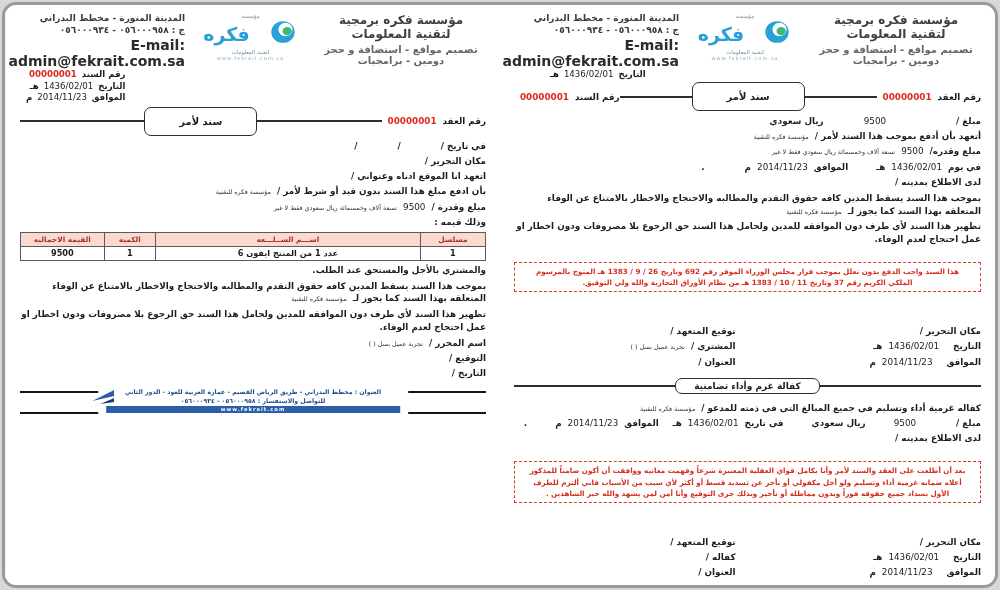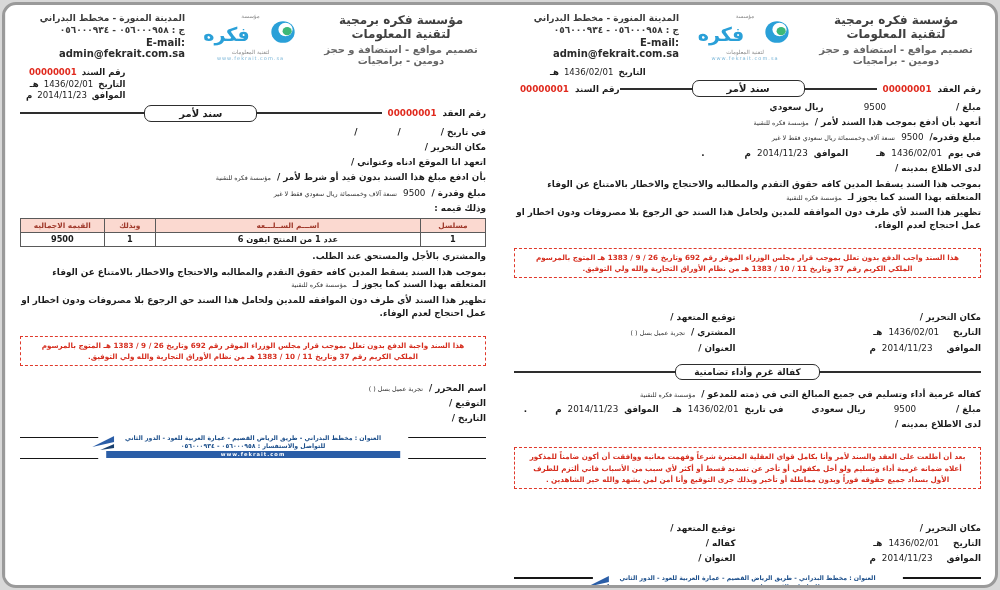--- a/index.html
+++ b/index.html
@@ -16,33 +16,33 @@
   .brand-tagline{font-size:10px;color:#666;margin-top:2px;font-weight:bold;}
   .logo-col{width:120px;text-align:center;}
   .logo-row{display:flex;align-items:center;justify-content:center;gap:18px;}
   .logo-top{font-size:5.5px;color:#888;}
   .logo-word{font-size:19px;font-weight:bold;color:#2aa0d8;line-height:1;}
   .logo-sub{font-size:5.5px;color:#8a8a8a;}
   .logo-url{font-size:5px;color:#7ab6d8;letter-spacing:1px;}
   .contact-col{width:165px;text-align:right;}
   .contact-city{font-size:9px;font-weight:bold;color:#3a3a3a;}
   .contact-phone{font-size:9px;font-weight:bold;color:#3a3a3a;margin-top:2px;}
-  .contact-email{font-size:10px;font-weight:bold;color:#2b2b2b;margin-top:2px;}
+  .contact-email{font-size:14px;font-weight:bold;color:#2b2b2b;margin-top:2px;}
 
   
   .meta-left{width:fit-content;margin-left:0;margin-right:auto;padding-left:6px;}
   .meta-row{display:flex;gap:5px;font-size:8.6px;font-weight:bold;line-height:1.35;}
   .num-red{color:#e02a1e;font-weight:bold;}
 
   
   .title-row{display:flex;align-items:center;margin:3px 0 4px 0;}
   .t-label{font-size:8.8px;font-weight:bold;white-space:nowrap;}
   .t-num{font-size:8.8px;margin:0 6px;}
   .hline{flex:1;height:2px;background:#2e2e2e;min-width:8px;}
-  .tbox{border:1.6px solid #2e2e2e;border-radius:7px;background:#fff;padding:2px 34px;font-size:10px;font-weight:bold;white-space:nowrap;}
+  .tbox{border:1.6px solid #2e2e2e;border-radius:7px;background:#fff;padding:8px 34px;font-size:10px;font-weight:bold;white-space:nowrap;}
 
   
   .line{font-size:8.8px;font-weight:bold;line-height:1.5;margin:2px 0;display:flex;align-items:baseline;flex-wrap:nowrap;white-space:nowrap;}
   .val{font-weight:normal;}
   .sp70{margin-right:70px;}
   .sp40{margin-right:40px;}
   .sp28{margin-right:28px;}
   .sp14{margin-right:14px;}
   .sp6{margin-right:6px;}
   .small-note{font-size:6.4px;font-weight:normal;color:#333;margin-right:6px;}
@@ -158,39 +158,38 @@
       <colgroup>
             <col style="width:14%">
             <col style="width:57%">
             <col style="width:11%">
             <col style="width:18%">
           </colgroup>
       <thead>
             <tr>
         <th>مسلسل</th>
         <th>اســـم الســلـــعه</th>
-        <th>وبذلك</th>
+        <th>الكميه</th>
         <th>القيمه الاجماليه</th>
       </tr>
           </thead>
       <tbody>
             <tr>
         <td>1</td>
         <td>عدد 1 من المنتج ايفون 6</td>
         <td>1</td>
         <td>9500</td>
       </tr>
           </tbody>
     </table>
 
     <div class="para">والمشتري بالأجل والمستحق عند الطلب.</div>
     <div class="para"><span>بموجب هذا السند يسقط المدين كافه حقوق التقدم والمطالبه والاحتجاج والاخطار بالامتناع عن الوفاء المتعلقه بهذا السند كما يجوز لـ</span><span class="small-note">مؤسسة فكره للتقنية</span></div>
     <div class="para">تظهير هذا السند لأي طرف دون الموافقه للمدين ولحامل هذا السند حق الرجوع بلا مصروفات ودون اخطار او عمل احتجاج لعدم الوفاء.</div>
 
-    <div class="red-box">هذا السند واجبة الدفع بدون تعلل بموجب قرار مجلس الوزراء الموقر رقم 692 وتاريخ 26 / 9 / 1383 هـ المتوج بالمرسوم الملكي الكريم رقم 37 وتاريخ 11 / 10 / 1383 هـ من نظام الأوراق التجارية والله ولي التوفيق.</div>
 
     <div class="line">
           <span>اسم المحرر /</span>
           <span class="small-note">تجربة عميل بسل ( )</span>
         </div>
     <div class="line">
           <span>التوقيع /</span>
         </div>
     <div class="line">
           <span>التاريخ /</span>

